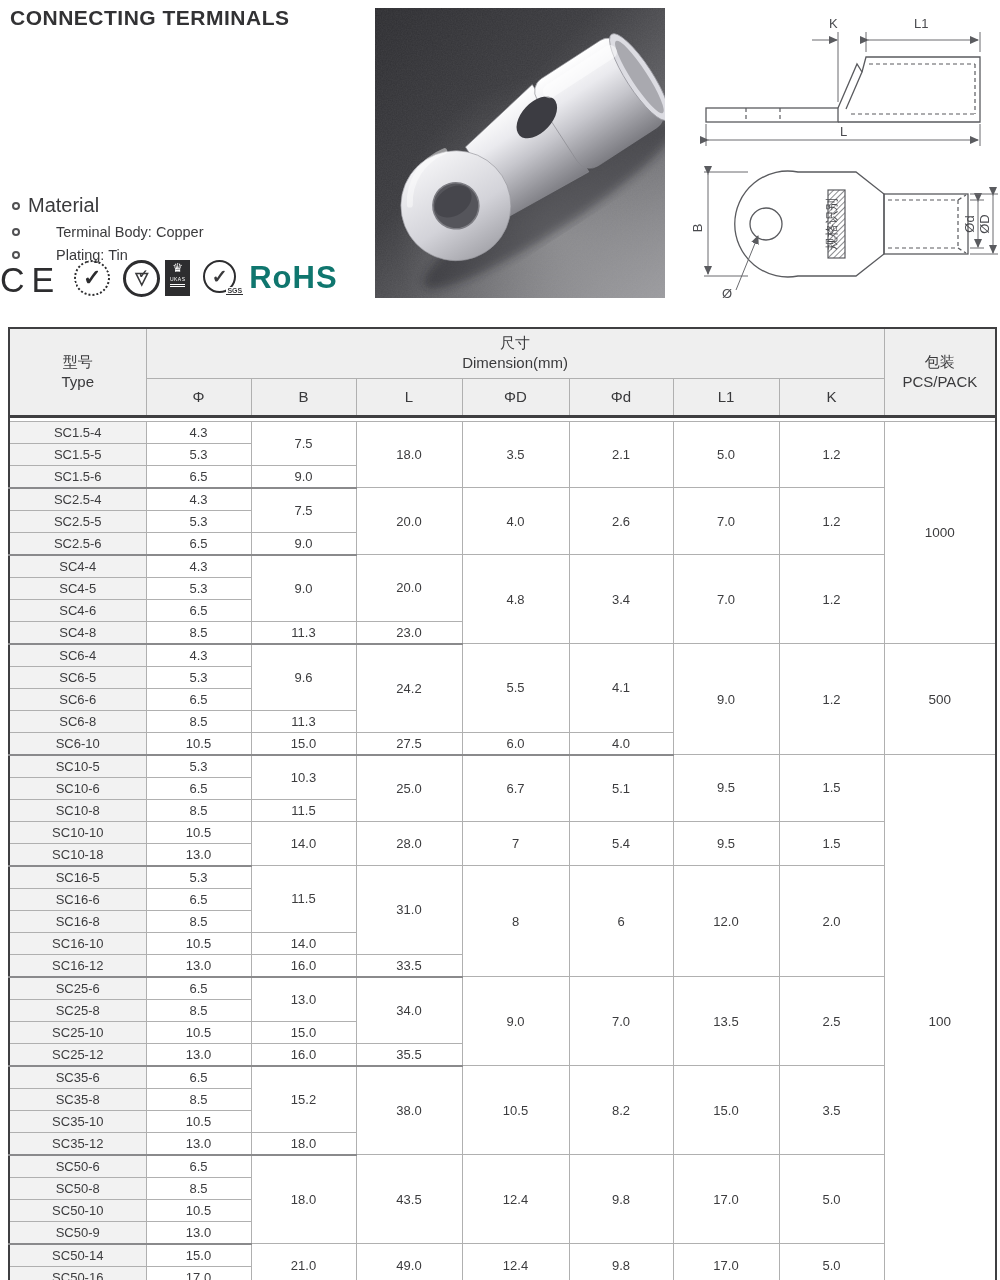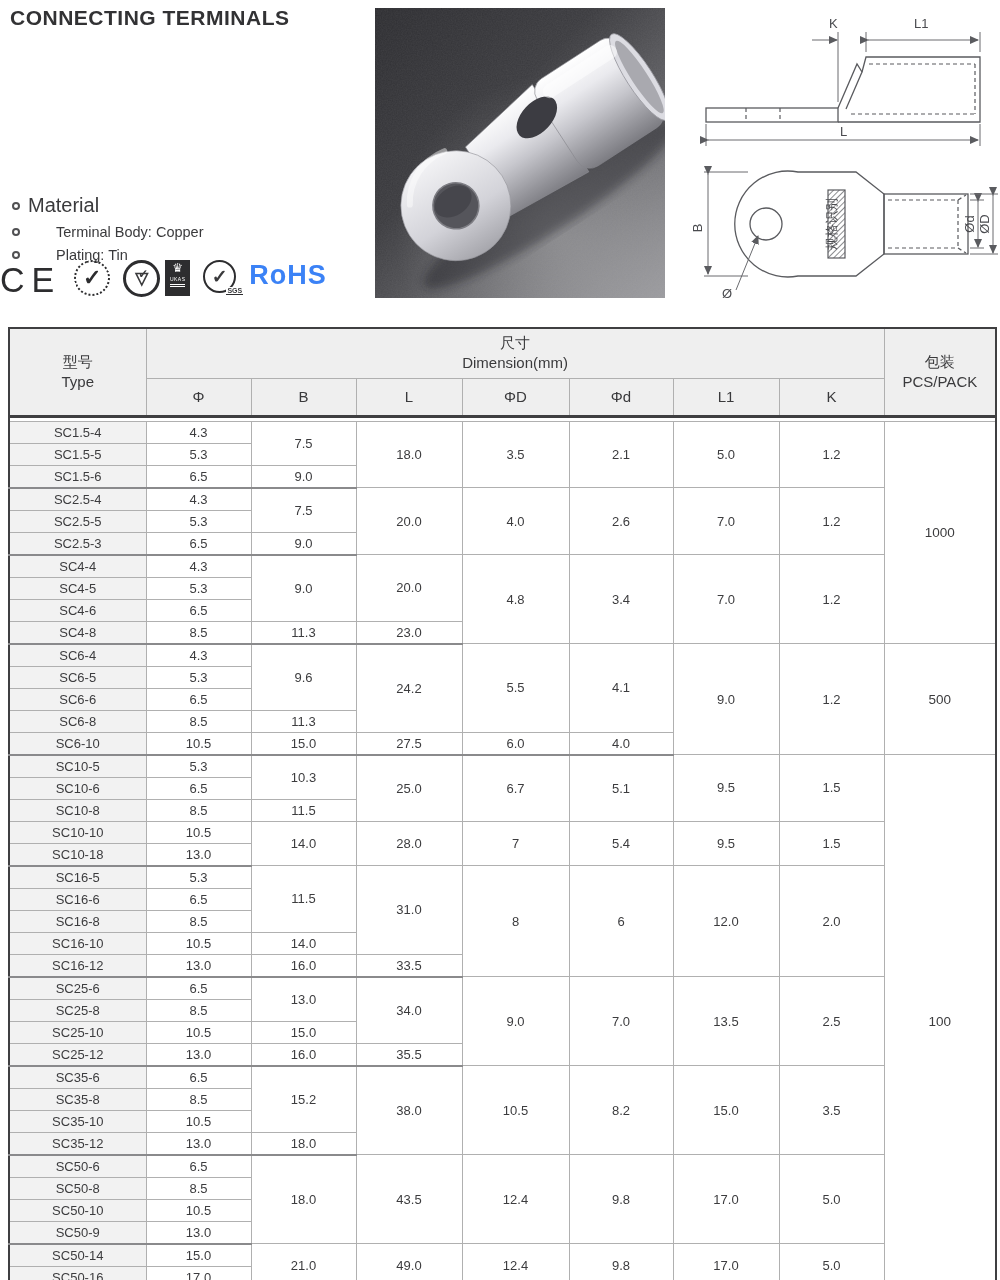--- a/index.html
+++ b/index.html
@@ -23,21 +23,21 @@
   .b-tri { width:37px; height:37px; border-width:3.5px; }
   .b-tri .tri { font-size:17px; font-weight:700; line-height:1; }
   .b-tri .chk { position:absolute; top:4px; left:12px; font-size:12px; font-weight:700; }
   .ukas { width:25px; height:36px; background:#2d2d2f; color:#fff; display:flex; flex-direction:column; align-items:center; justify-content:flex-start; padding-top:2px; margin-left:-8px; }
   .ukas .crown { font-size:12px; line-height:12px; }
   .ukas .nm { font-size:5px; letter-spacing:.5px; margin-top:2px; }
   .ukas .bar { width:15px; height:1px; background:#fff; margin-top:1.5px; }
   .b-sgs { width:33px; height:33px; }
   .b-sgs .chk { font-size:19px; font-weight:700; }
   .sgs-tag { position:absolute; right:-9px; bottom:-4px; font-size:7px; font-weight:700; background:#fff; border-bottom:1px solid #2d2d2f; padding:0 1px; }
-  .rohs { font-size:27px; font-weight:700; color:#3b82f6; letter-spacing:1px; }
+  .rohs { font-size:31px; font-weight:700; color:#0f766e; letter-spacing:1px; }
 
   
   .photo { position:absolute; left:375px; top:8px; width:290px; height:290px; }
 
   
   .diag-side  { position:absolute; left:688px; top:12px;  width:310px; height:142px; }
   .diag-front { position:absolute; left:688px; top:154px; width:312px; height:150px; }
   .dline { stroke:#5a5b5f; stroke-width:1.3; fill:none; }
   .dthin { stroke:#6a6b6f; stroke-width:1; fill:none; }
   .ddash { stroke:#5a5b5f; stroke-width:1.2; fill:none; stroke-dasharray:4 3; }
@@ -292,21 +292,21 @@
           <td rowspan="3">4.0</td>
           <td rowspan="3">2.6</td>
           <td rowspan="3">7.0</td>
           <td rowspan="3">1.2</td>
         </tr>
         <tr>
           <td class="type">SC2.5-5</td>
           <td>5.3</td>
         </tr>
         <tr class="group-end">
-          <td class="type">SC2.5-3</td>
+          <td class="type">SC2.5-6</td>
           <td>6.5</td>
           <td>9.0</td>
         </tr>
         <tr>
           <td class="type">SC4-4</td>
           <td>4.3</td>
           <td rowspan="3">9.0</td>
           <td rowspan="3">20.0</td>
           <td rowspan="4">4.8</td>
           <td rowspan="4">3.4</td>

